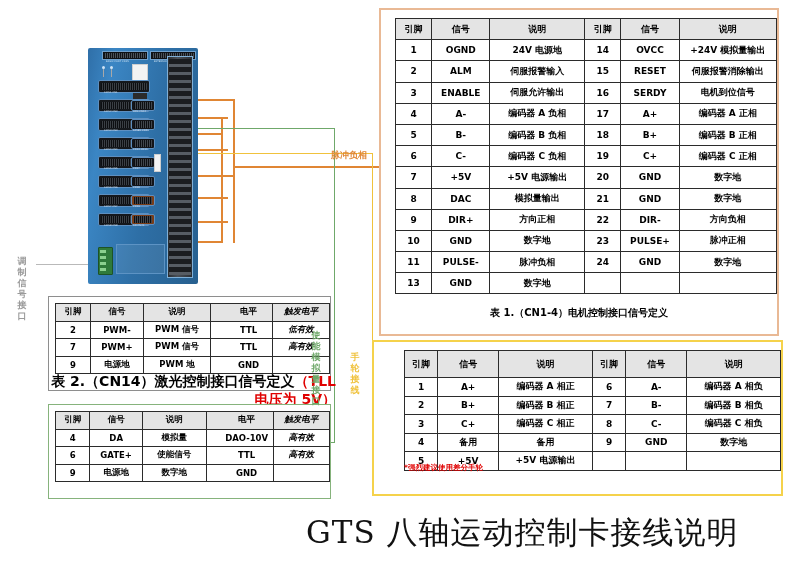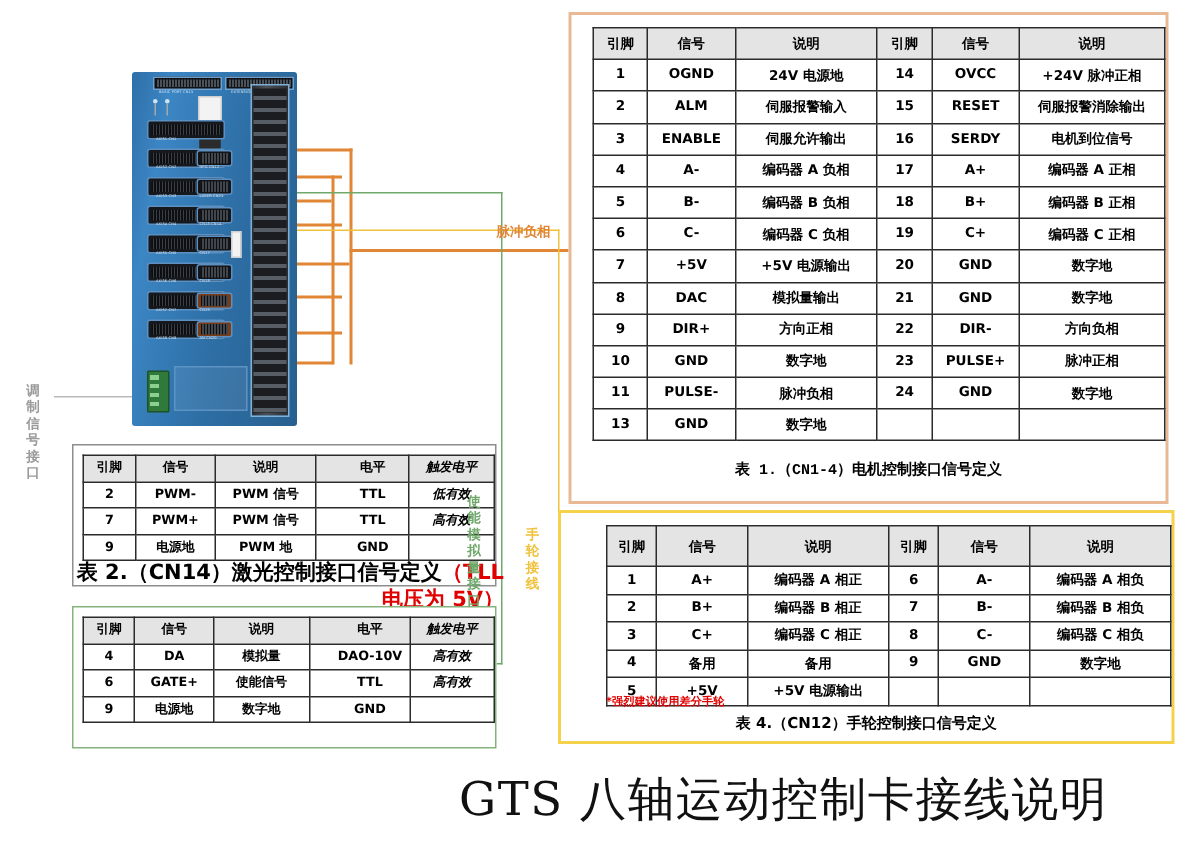--- a/index.html
+++ b/index.html
@@ -33,21 +33,21 @@
   #frame-t4{left:372px;top:340px;width:411px;height:156px;border:2px solid #f5d24b;}
   #frame-t2{left:48px;top:296px;width:283px;height:95px;border:1px solid #8e8e8e;}
   #frame-t3{left:48px;top:404px;width:283px;height:95px;border:1px solid #86b37c;}
 
   
   #t1{position:absolute;left:14px;top:8px;font-size:9px;}
   #t1 td,#t1 th{height:20.2px;}
   #t1 .c-pin{width:34px;}
   #t1 .c-sig{width:56px;}
   #t1 .c-desc{width:96px;}
-  #t1-cap{position:absolute;left:0;top:296px;width:100%;font-size:10px;font-family:Liberation Mono, monospace;}
+  #t1-cap{position:absolute;left:0;top:296px;width:100%;font-size:10px;}
 
   
   #t4{position:absolute;left:30px;top:8px;font-size:9px;}
   #t4 td{height:17.5px;}
   #t4 th{height:26px;}
   #t4 .c-pin{width:30px;}
   #t4 .c-sig{width:62px;}
   #t4 .c-desc{width:94px;}
   #t4-note{position:absolute;left:30px;top:121px;font-size:7.5px;font-weight:bold;
            font-family:"DejaVu Sans","Liberation Sans",sans-serif;}
@@ -258,21 +258,21 @@
           <th class="c-desc">说明</th>
         </tr>
       </thead>
       <tbody>
           <tr>
             <td class="c-pin">1</td>
             <td class="c-sig">OGND</td>
             <td class="c-desc">24V 电源地</td>
             <td class="c-pin">14</td>
             <td class="c-sig">OVCC</td>
-            <td class="c-desc">+24V 脉冲正相</td>
+            <td class="c-desc">+24V 模拟量输出</td>
           </tr>
           <tr>
             <td class="c-pin">2</td>
             <td class="c-sig">ALM</td>
             <td class="c-desc">伺服报警输入</td>
             <td class="c-pin">15</td>
             <td class="c-sig">RESET</td>
             <td class="c-desc">伺服报警消除输出</td>
           </tr>
           <tr>
@@ -409,21 +409,20 @@
             <td class="c-pin">5</td>
             <td class="c-sig">+5V</td>
             <td class="c-desc">+5V 电源输出</td>
             <td class="c-pin"></td>
             <td class="c-sig"></td>
             <td class="c-desc"></td>
           </tr>
         </tbody>
     </table>
     <div class="redtip" id="t4-note">*强烈建议使用差分手轮</div>
-    <div class="cap" id="t4-cap">表 4.（CN12）手轮控制接口信号定义</div>
   </div>
 
   <div class="frame" id="frame-t2">
     <table class="tbl small-tbl" id="t2">
       <thead>
         <tr>
           <th class="c-pin">引脚</th>
           <th class="c-sig">信号</th>
           <th class="c-desc">说明</th>
           <th class="c-lvl">电平</th>

